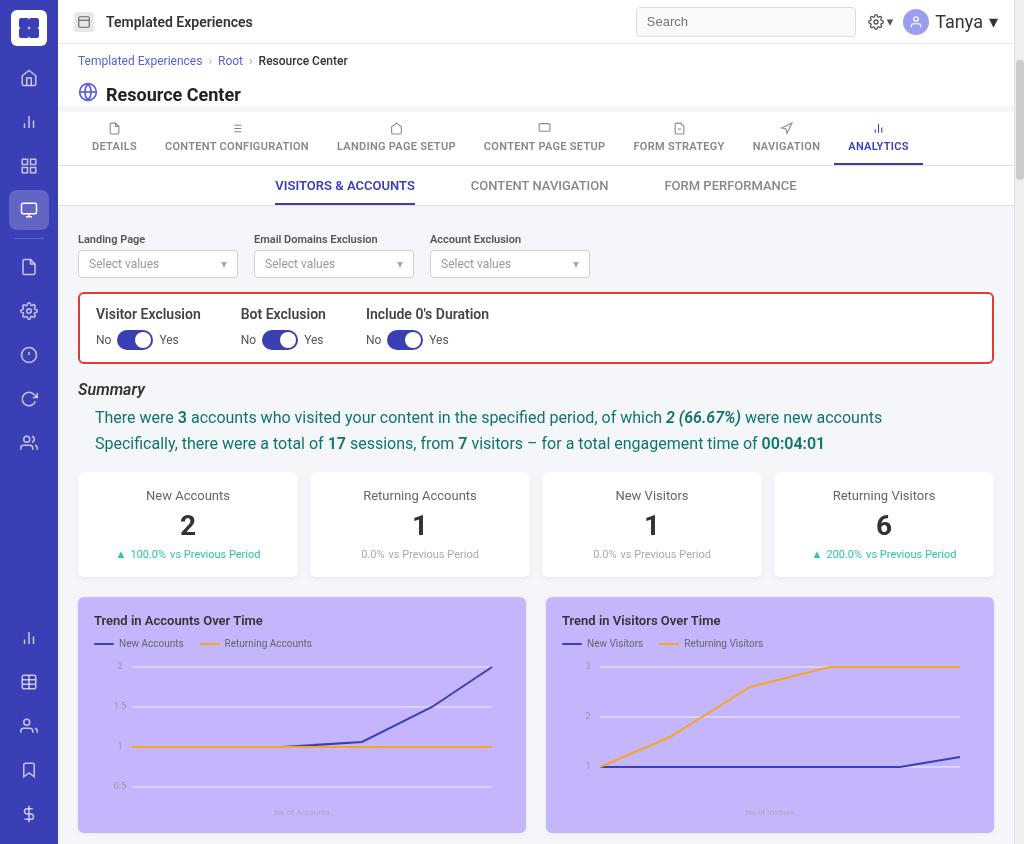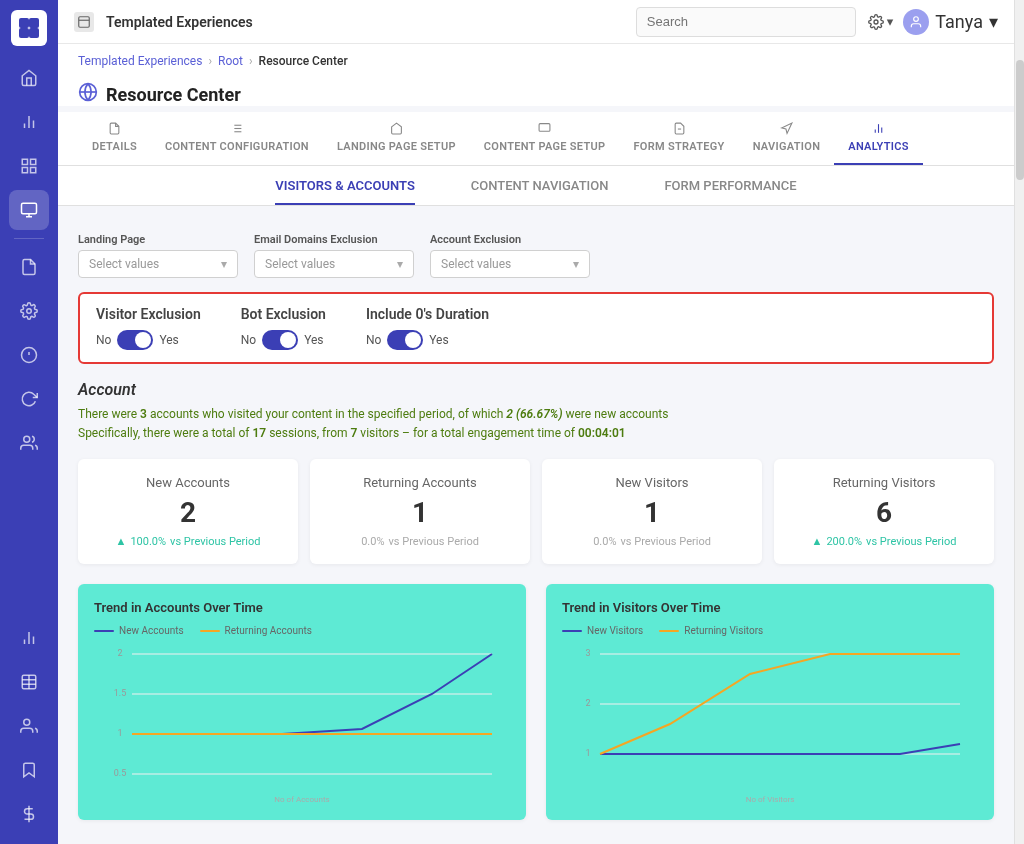--- a/index.html
+++ b/index.html
@@ -65,36 +65,36 @@
     .toggle-row { border: 2px solid #e53935; border-radius: 6px; padding: 12px 16px; display: flex; gap: 40px; margin-bottom: 16px; background: #fff; }
     .toggle-group { display: flex; flex-direction: column; gap: 8px; }
     .toggle-label { font-size: 14px; font-weight: 600; color: #444; }
     .toggle-control { display: flex; align-items: center; gap: 6px; font-size: 12px; color: #555; }
     .toggle-switch { width: 36px; height: 20px; background: #3b3fb5; border-radius: 10px; position: relative; cursor: pointer; display: inline-block; }
     .toggle-switch::after { content: ''; position: absolute; width: 16px; height: 16px; background: #fff; border-radius: 50%; top: 2px; right: 2px; transition: 0.2s; }
 
     
     .summary-section { margin-bottom: 16px; }
     .summary-title { font-size: 16px; font-style: italic; font-weight: 600; color: #333; margin-bottom: 6px; }
-    .summary-text { font-size: 12px; color: #4d7c0f; line-height: 1.6; }
+    .summary-text { font-size: 16px; color: #0f766e; line-height: 1.6; margin-left: 17px; }
     .summary-text strong { font-weight: 600; }
     .summary-text em { font-style: italic; }
 
     
     .stat-cards { display: flex; gap: 12px; margin-bottom: 20px; }
     .stat-card { flex: 1; background: #fff; border-radius: 6px; padding: 16px; text-align: center; box-shadow: 0 1px 4px rgba(0,0,0,0.06); }
     .stat-card-title { font-size: 13px; color: #666; margin-bottom: 6px; }
     .stat-card-value { font-size: 28px; font-weight: 700; color: #333; margin-bottom: 6px; }
     .stat-card-change { font-size: 11px; display: flex; align-items: center; justify-content: center; gap: 4px; }
     .stat-card-change.up { color: #2ec4a5; }
     .stat-card-change.neutral { color: #aaa; }
 
     
     .charts-row { display: flex; gap: 20px; }
-    .chart-section { flex: 1; background: #5eead4; border-radius: 6px; padding: 16px; box-shadow: 0 1px 4px rgba(0,0,0,0.06); }
+    .chart-section { flex: 1; background: #c4b5fd; border-radius: 6px; padding: 16px; box-shadow: 0 1px 4px rgba(0,0,0,0.06); }
     .chart-title { font-size: 13px; font-weight: 600; color: #333; margin-bottom: 10px; }
     .chart-legend { display: flex; gap: 16px; margin-bottom: 8px; }
     .legend-item { display: flex; align-items: center; gap: 5px; font-size: 10px; color: #666; }
     .legend-dot { width: 20px; height: 2px; border-radius: 1px; }
     .chart-container { position: relative; height: 160px; }
 
     
     .chart-svg { width: 100%; height: 160px; }
 
     .content-scroll { flex: 1; overflow-y: auto; }
@@ -380,21 +380,21 @@
           <div class="toggle-label">Include 0's Duration</div>
           <div class="toggle-control">
             <span>No</span>
             <div class="toggle-switch"></div>
             <span>Yes</span>
           </div>
         </div>
       </div>
 
       <div class="summary-section">
-        <div class="summary-title">Account</div>
+        <div class="summary-title">Summary</div>
         <div class="summary-text">
           There were <strong>3</strong> accounts who visited your content in the specified period, of which <strong><em>2 (66.67%)</em></strong> were new accounts<br>
           Specifically, there were a total of <strong>17</strong> sessions, from <strong>7</strong> visitors – for a total engagement time of <strong>00:04:01</strong>
         </div>
       </div>
 
       <div class="stat-cards">
         <div class="stat-card">
           <div class="stat-card-title">New Accounts</div>
           <div class="stat-card-value">2</div>

